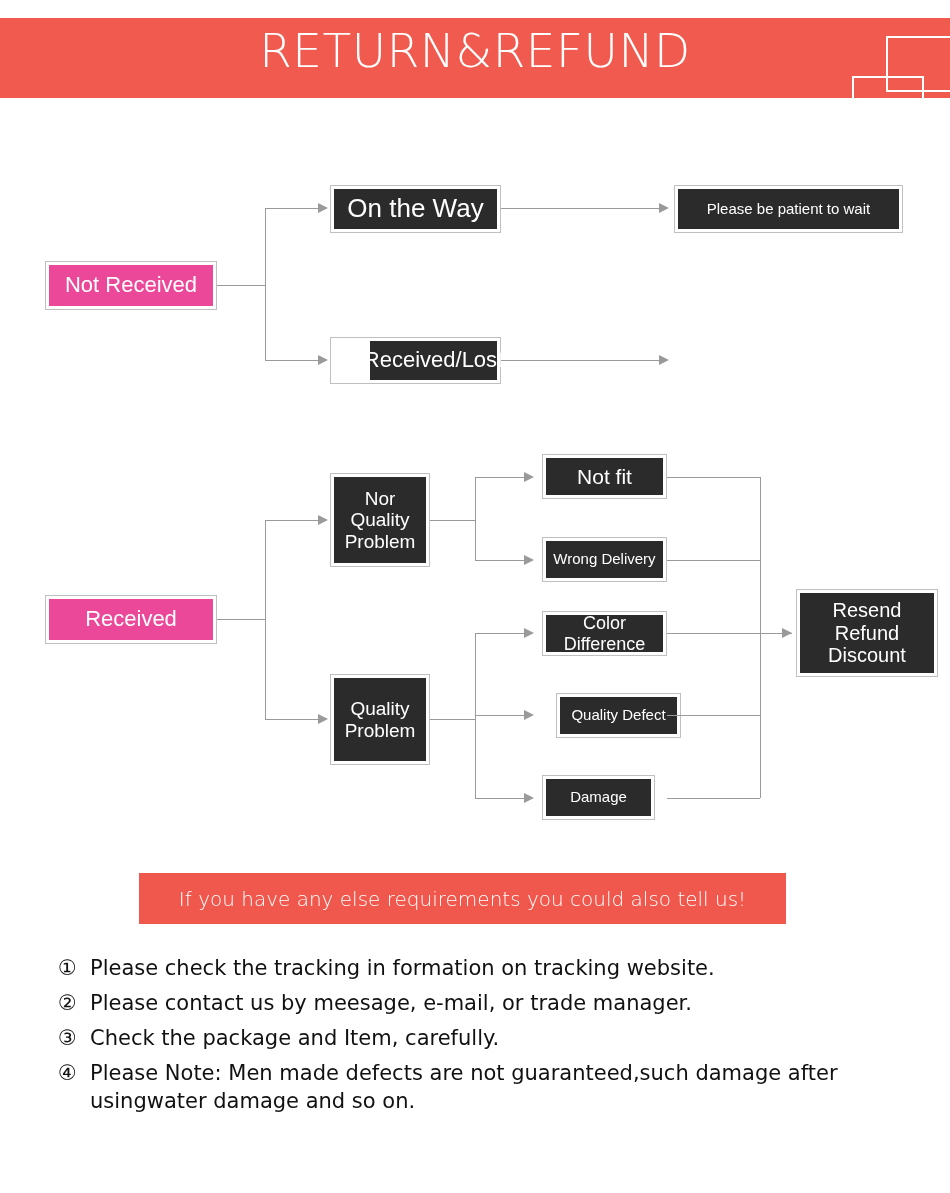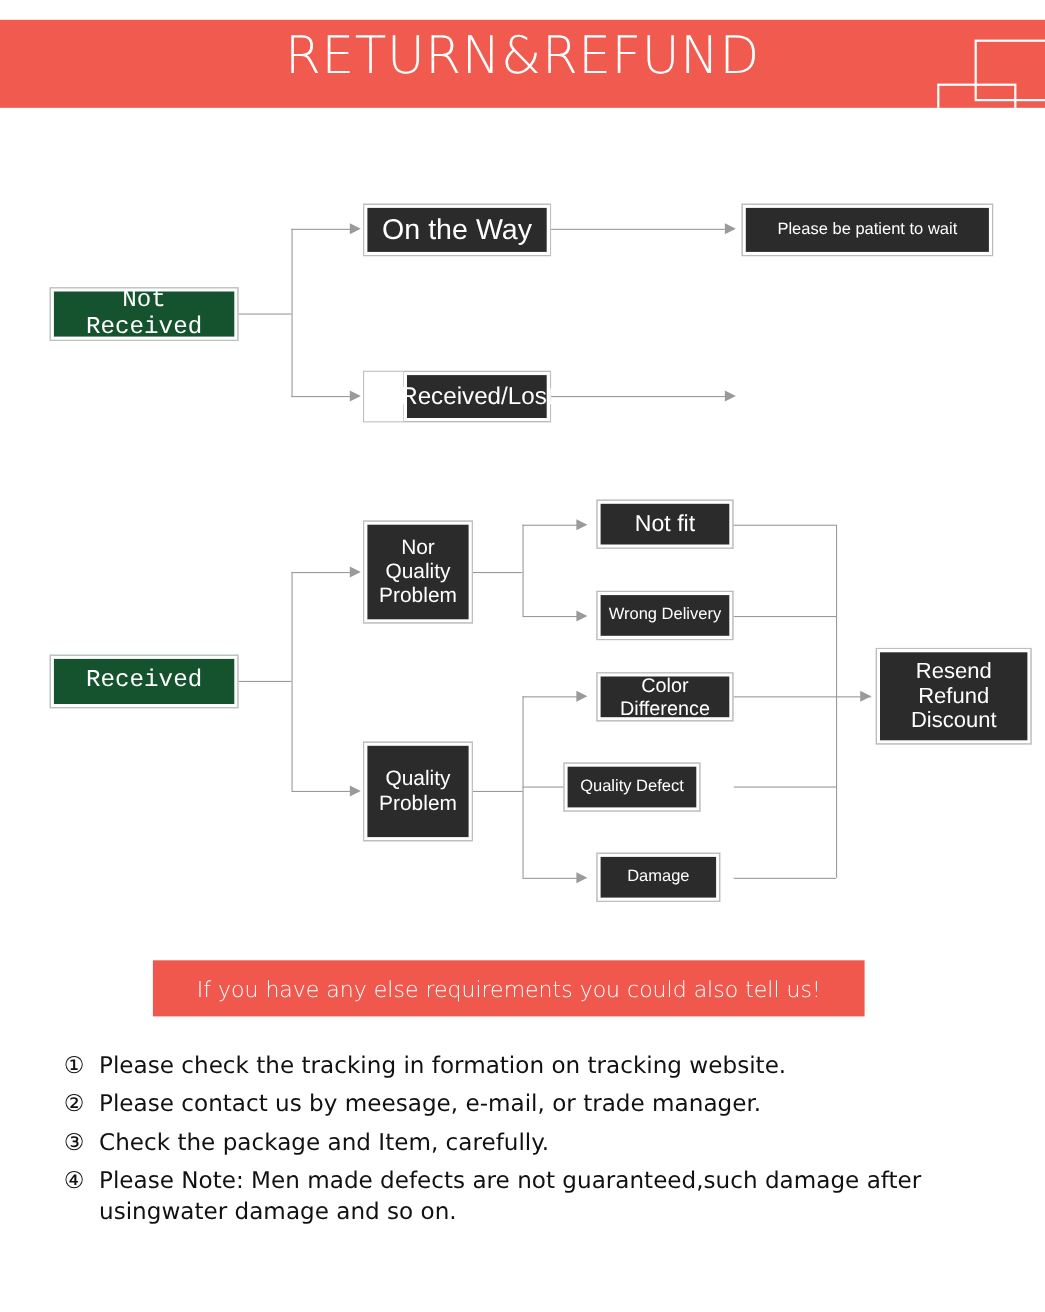--- a/index.html
+++ b/index.html
@@ -79,21 +79,21 @@
     display: flex;
     align-items: center;
     justify-content: center;
     text-align: center;
     border: 3px solid #ffffff;
     line-height: 1.12;
     white-space: pre-line;
     padding: 0 4px;
   }
   .node.dark > .inner { background: #2b2b2b; }
-  .node.red  > .inner { background: #14532d; font-family: Liberation Mono, monospace; }
+  .node.red  > .inner { background: #ec4899; }
 
   .line {
     position: absolute;
     background: #9a9a9a;
   }
   .line.h { height: 1px; }
   .line.v { width: 1px; }
 
   .arrow {
     position: absolute;
@@ -228,21 +228,21 @@
 
     <div class="node dark" style="left:542px; top:454px; width:125px; height:45px;">
       <span class="inner" style="font-size:21px;">Not fit</span>
     </div>
     <div class="node dark" style="left:542px; top:537px; width:125px; height:45px;">
       <span class="inner" style="font-size:15px;">Wrong Delivery</span>
     </div>
     <div class="node dark" style="left:542px; top:611px; width:125px; height:45px;">
       <span class="inner" style="font-size:18px;">Color Difference</span>
     </div>
-    <div class="node dark" style="left:512px; top:693px; width:125px; height:45px;">
+    <div class="node dark" style="left:556px; top:693px; width:125px; height:45px;">
       <span class="inner" style="font-size:15px;">Quality Defect</span>
     </div>
     <div class="node dark" style="left:542px; top:775px; width:113px; height:45px;">
       <span class="inner" style="font-size:15px;">Damage</span>
     </div>
 
     <div class="line h" style="left:667px; top:477px; width:93px;"></div>
     <div class="line h" style="left:667px; top:560px; width:93px;"></div>
     <div class="line h" style="left:667px; top:633px; width:93px;"></div>
     <div class="line h" style="left:667px; top:715px; width:93px;"></div>

